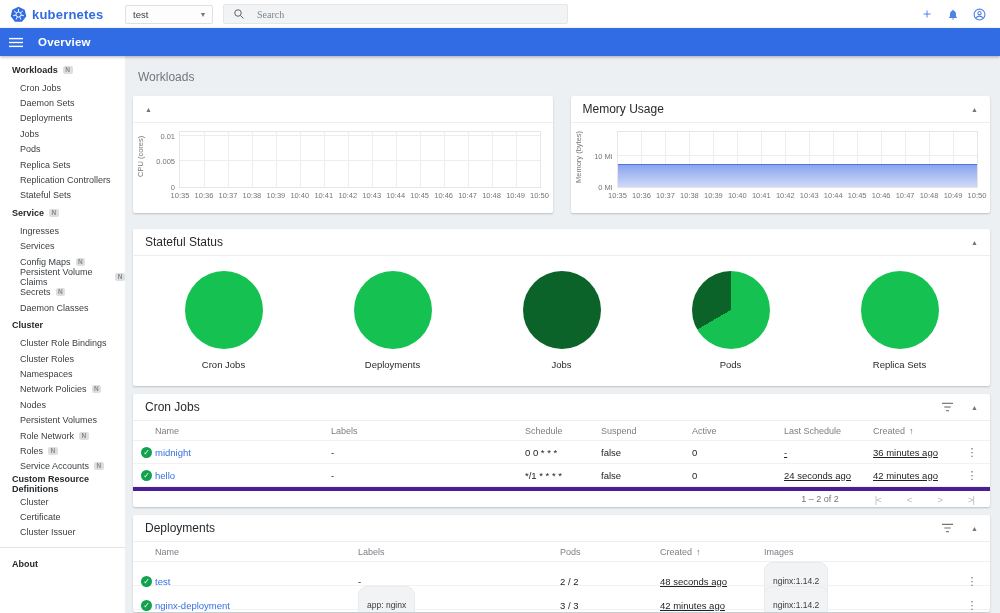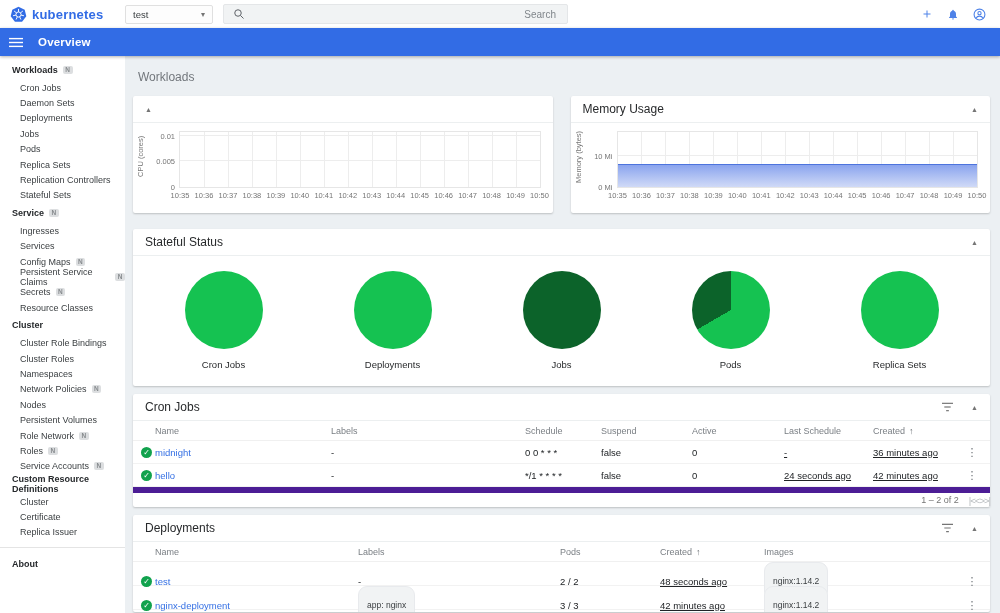--- a/index.html
+++ b/index.html
@@ -10,21 +10,21 @@
   
   .hdr { height:28px; background:#fff; display:flex; align-items:center; flex:none; }
   .logo { width:125px; display:flex; align-items:center; gap:5px; padding-left:10px; cursor:pointer; }
   .logo-text { color:#326ce5; font-weight:bold; font-size:13px; letter-spacing:.2px; }
   .ns-select { width:88px; height:19px; border:1px solid #e0e0e0; border-radius:2px; background:#fdfdfd;
     display:flex; align-items:center; justify-content:space-between; padding:0 7px; font-size:9.5px; color:#3c4043; }
   .ns-caret { color:#757575; font-size:8px; }
   .search { margin-left:10px; width:345px; height:20px; background:#f1f3f4; border:1px solid #e4e6e8;
     border-radius:2px; display:flex; align-items:center; padding:0 9px; gap:10px; }
   .search input { border:none; outline:none; background:transparent; font-size:10px; color:#3c4043; width:100%;
-    font-family:Liberation Sans, sans-serif;text-align:right; }
+    font-family:Liberation Serif, serif; }
   .search input::placeholder { color:#80868b; }
   .hspace { flex:1; }
   .hact { width:26px; display:flex; align-items:center; justify-content:center; cursor:pointer; }
   .hdr-right { display:flex; align-items:center; padding-right:8px; }
 
   
   .toolbar { height:28px; background:#326ce5; color:#fff; display:flex; align-items:center; gap:15px;
     padding-left:9px; flex:none; box-shadow:0 1px 3px rgba(0,0,0,.3); position:relative; z-index:5; }
   .toolbar-title { font-size:11.5px; font-weight:bold; letter-spacing:.2px;text-align:center; }
 
@@ -88,22 +88,22 @@
   .td { font-size:9.5px; color:#212427; }
   .lnk { color:#3570e4; cursor:pointer; }
   .u { text-decoration:underline; }
   .cicon { display:flex; align-items:center; padding-left:8px; }
   .ok { width:11px; height:11px; border-radius:50%; background:#11a24d; color:#fff; font-size:8px;
     display:flex; align-items:center; justify-content:center; }
   .menu-cell { display:flex; justify-content:center; }
   .kebab { color:#6d7276; font-size:11px; cursor:pointer; padding:0 4px; }
   .chip { background:#f1f3f4; border:1px solid #e8eaed; border-radius:9px; padding:13px 8px; font-size:8.5px;
     color:#3c4043; display:inline-block; }
-  .pgn { height:20px; display:flex; align-items:center; justify-content:flex-end; 
-    border-top:6px solid #4c1d95; }
+  .pgn { height:20px; display:flex; align-items:center; justify-content:flex-end; gap:26px;
+    padding-right:16px; border-top:4px solid #4c1d95; }
   .pg-label { font-size:9px; color:#757575; margin-right:10px; }
   .pg-btn { font-size:9.5px; color:#b6babd; letter-spacing:-1px; cursor:pointer; }
   .dp-card { height:97px; overflow:hidden; }
 </style>
 </head>
 <body>
 
 <div class="page">
 
   <div class="hdr">
@@ -211,29 +211,29 @@
           <span>Ingresses</span>
         </div>
         <div class="sb-item">
           <span>Services</span>
         </div>
         <div class="sb-item">
           <span>Config Maps</span>
           <span class="sb-badge">N</span>
         </div>
         <div class="sb-item">
-          <span>Persistent Service Claims</span>
+          <span>Persistent Volume Claims</span>
           <span class="sb-badge">N</span>
         </div>
         <div class="sb-item">
           <span>Secrets</span>
           <span class="sb-badge">N</span>
         </div>
         <div class="sb-item">
-          <span>Resource Classes</span>
+          <span>Daemon Classes</span>
         </div>
         <div class="sb-group">
           <span class="sb-glabel">Cluster</span>
         </div>
         <div class="sb-item">
           <span>Cluster Role Bindings</span>
         </div>
         <div class="sb-item">
           <span>Cluster Roles</span>
         </div>
@@ -265,21 +265,21 @@
         <div class="sb-group">
           <span class="sb-glabel">Custom Resource Definitions</span>
         </div>
         <div class="sb-item">
           <span>Cluster</span>
         </div>
         <div class="sb-item">
           <span>Certificate</span>
         </div>
         <div class="sb-item">
-          <span>Replica Issuer</span>
+          <span>Cluster Issuer</span>
         </div>
         <div class="sb-divider"></div>
         <div class="sb-group sb-footer">
           <span class="sb-glabel">About</span>
         </div>
       </nav>
 
     <div class="main">
       <div class="page-title">Workloads</div>
 

